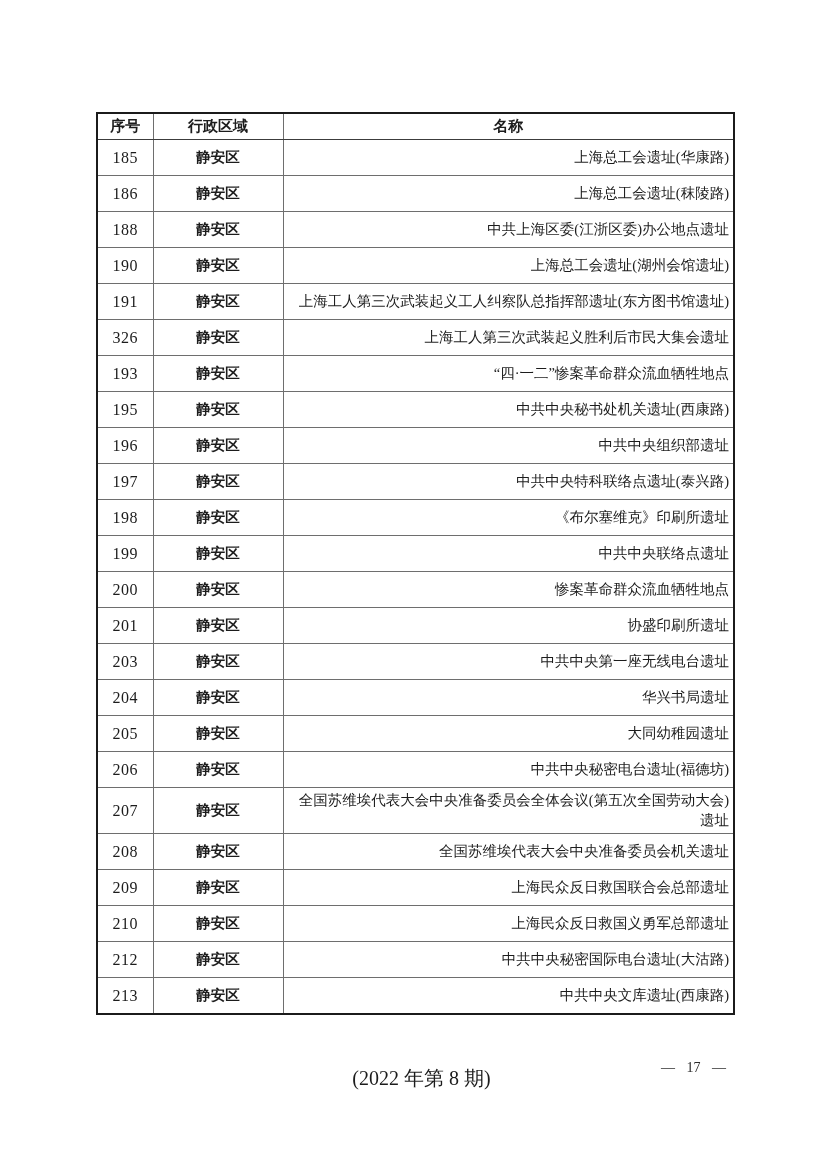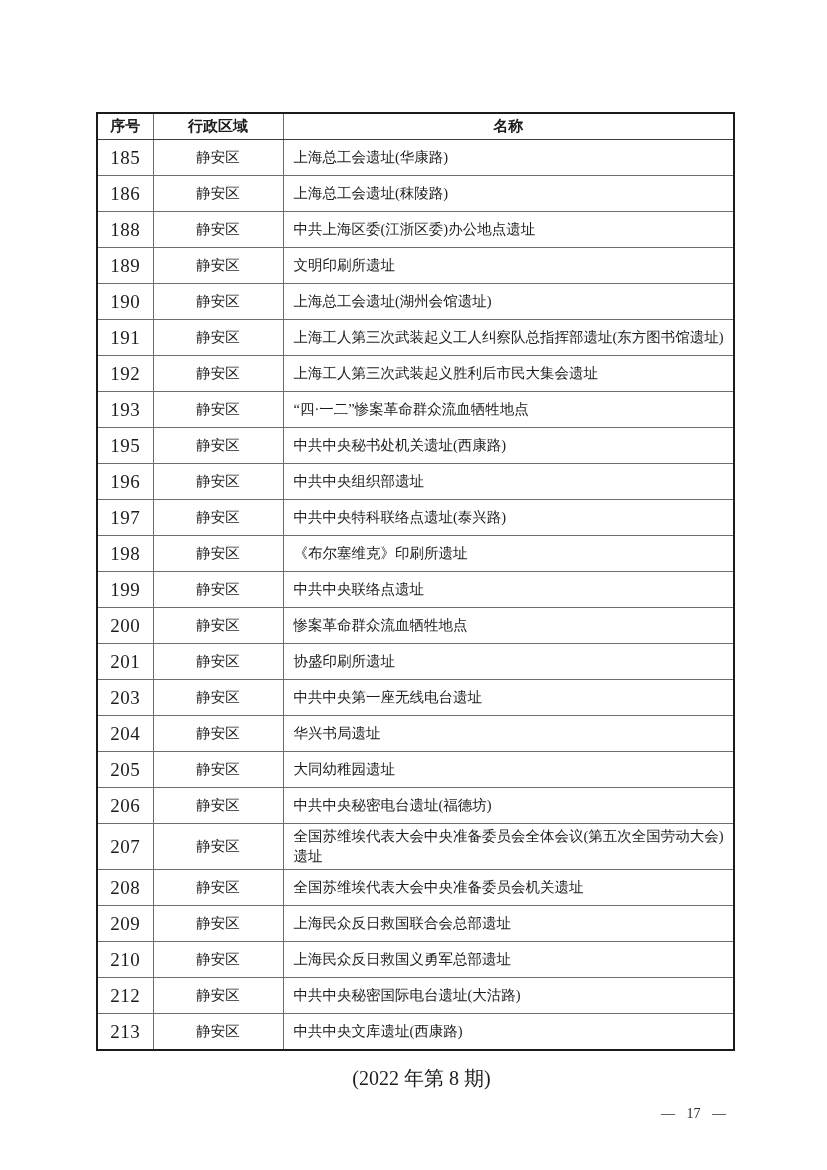--- a/index.html
+++ b/index.html
@@ -34,35 +34,35 @@
     text-align: center;
     vertical-align: middle;
     border-bottom: 1px solid #3c3c3c;
   }
   .doc-table tbody td {
     height: 29px;
     font-size: 14.5px;
     vertical-align: middle;
     line-height: 1.35;
   }
-  .doc-table td.no   { text-align: center; font-size: 19px; letter-spacing: 0.5px; }
-  .doc-table td.district { text-align: center; }
-  .doc-table td.name { text-align: left; padding: 3px 4px 3px 10px; }
+  .doc-table td.no   { text-align: center; font-size: 16px; letter-spacing: 0.5px; }
+  .doc-table td.district { text-align: center; font-weight: bold; }
+  .doc-table td.name { text-align: right; padding: 3px 4px 3px 10px; }
   .footer-issue {
     position: absolute;
     top: 1065px;
     left: 50%;
     margin-left: 8px;
     transform: translateX(-50%);
     font-size: 20px;
     white-space: nowrap;
   }
   .footer-pagenum {
     position: absolute;
-    top: 1106px;
+    top: 1060px;
     right: 101px;
     font-size: 14px;
     word-spacing: 8px;
     white-space: nowrap;
     color: #2a2a2a;
   }
 </style>
 </head>
 <body>
 
@@ -91,36 +91,31 @@
           <td class="no">186</td>
           <td class="district">静安区</td>
           <td class="name">上海总工会遗址(秣陵路)</td>
         </tr>
         <tr>
           <td class="no">188</td>
           <td class="district">静安区</td>
           <td class="name">中共上海区委(江浙区委)办公地点遗址</td>
         </tr>
         <tr>
-          <td class="no">189</td>
-          <td class="district">静安区</td>
-          <td class="name">文明印刷所遗址</td>
-        </tr>
-        <tr>
           <td class="no">190</td>
           <td class="district">静安区</td>
           <td class="name">上海总工会遗址(湖州会馆遗址)</td>
         </tr>
         <tr>
           <td class="no">191</td>
           <td class="district">静安区</td>
           <td class="name">上海工人第三次武装起义工人纠察队总指挥部遗址(东方图书馆遗址)</td>
         </tr>
         <tr>
-          <td class="no">192</td>
+          <td class="no">326</td>
           <td class="district">静安区</td>
           <td class="name">上海工人第三次武装起义胜利后市民大集会遗址</td>
         </tr>
         <tr>
           <td class="no">193</td>
           <td class="district">静安区</td>
           <td class="name">“四·一二”惨案革命群众流血牺牲地点</td>
         </tr>
         <tr>
           <td class="no">195</td>

